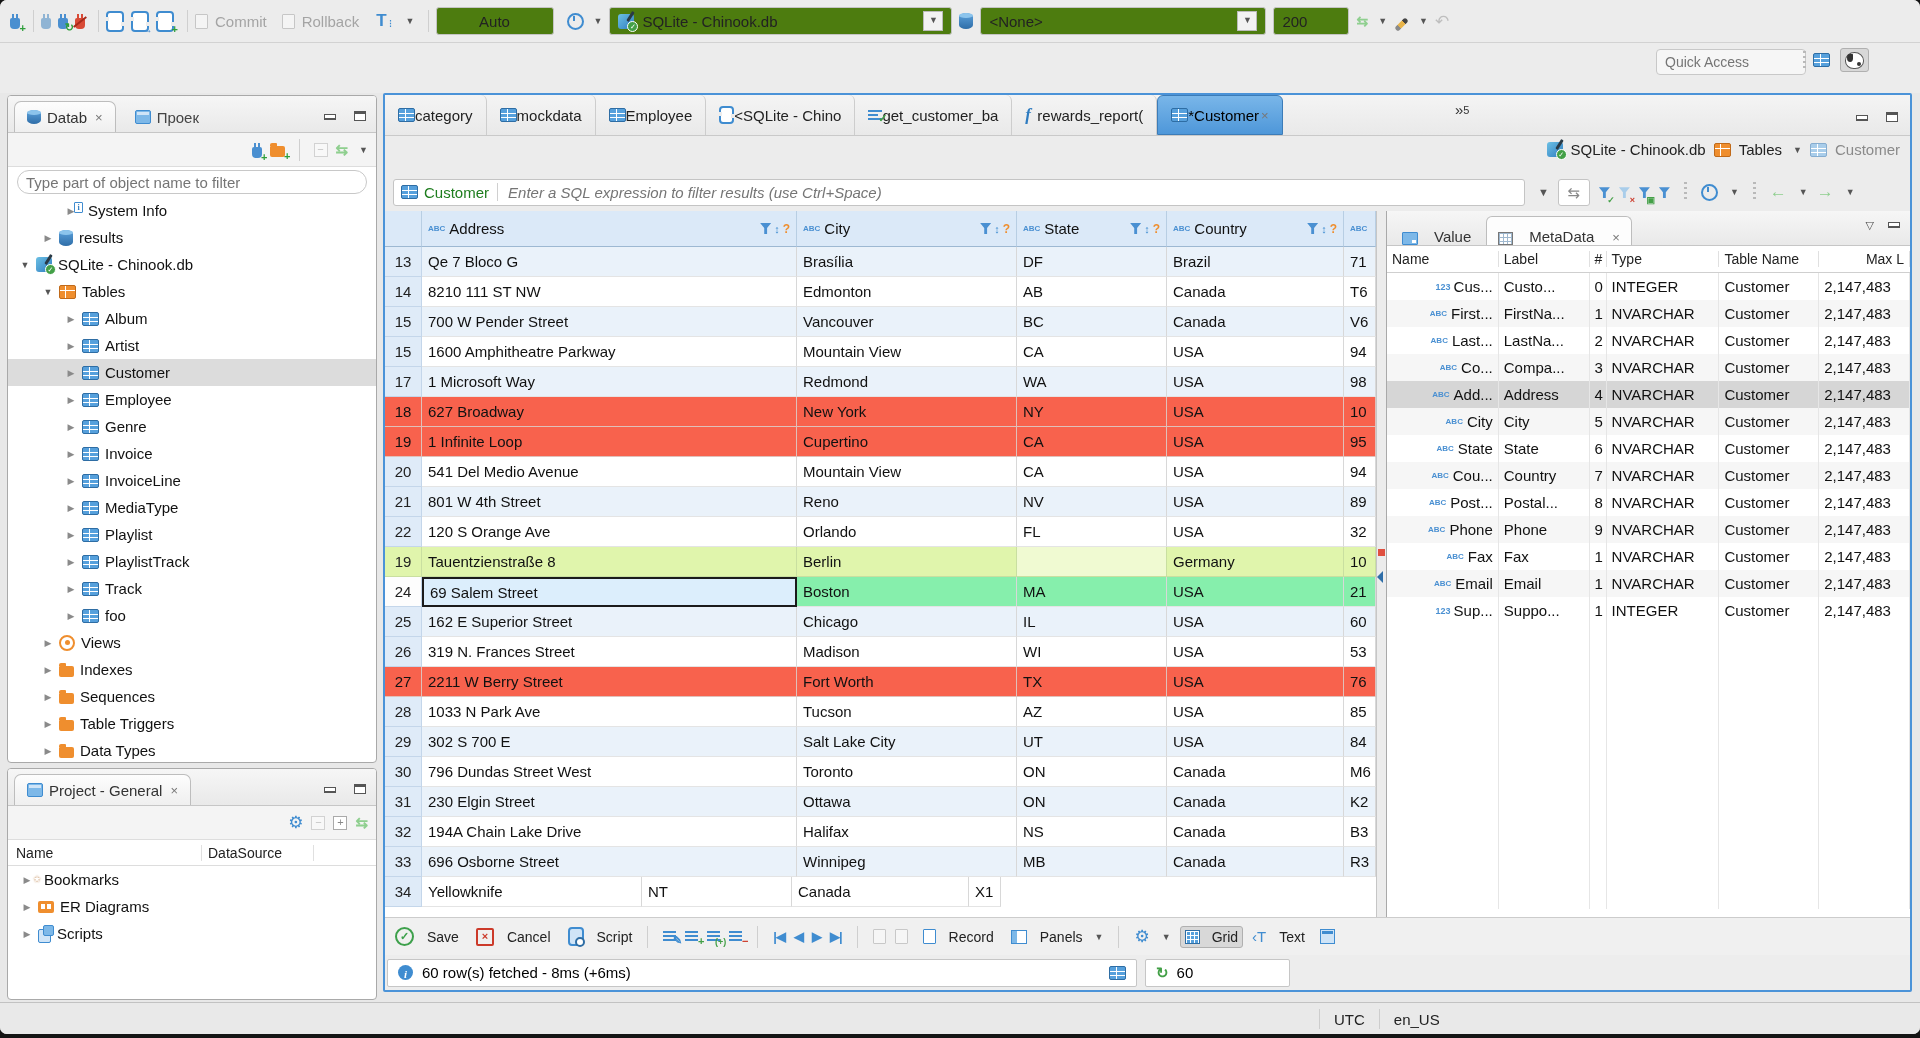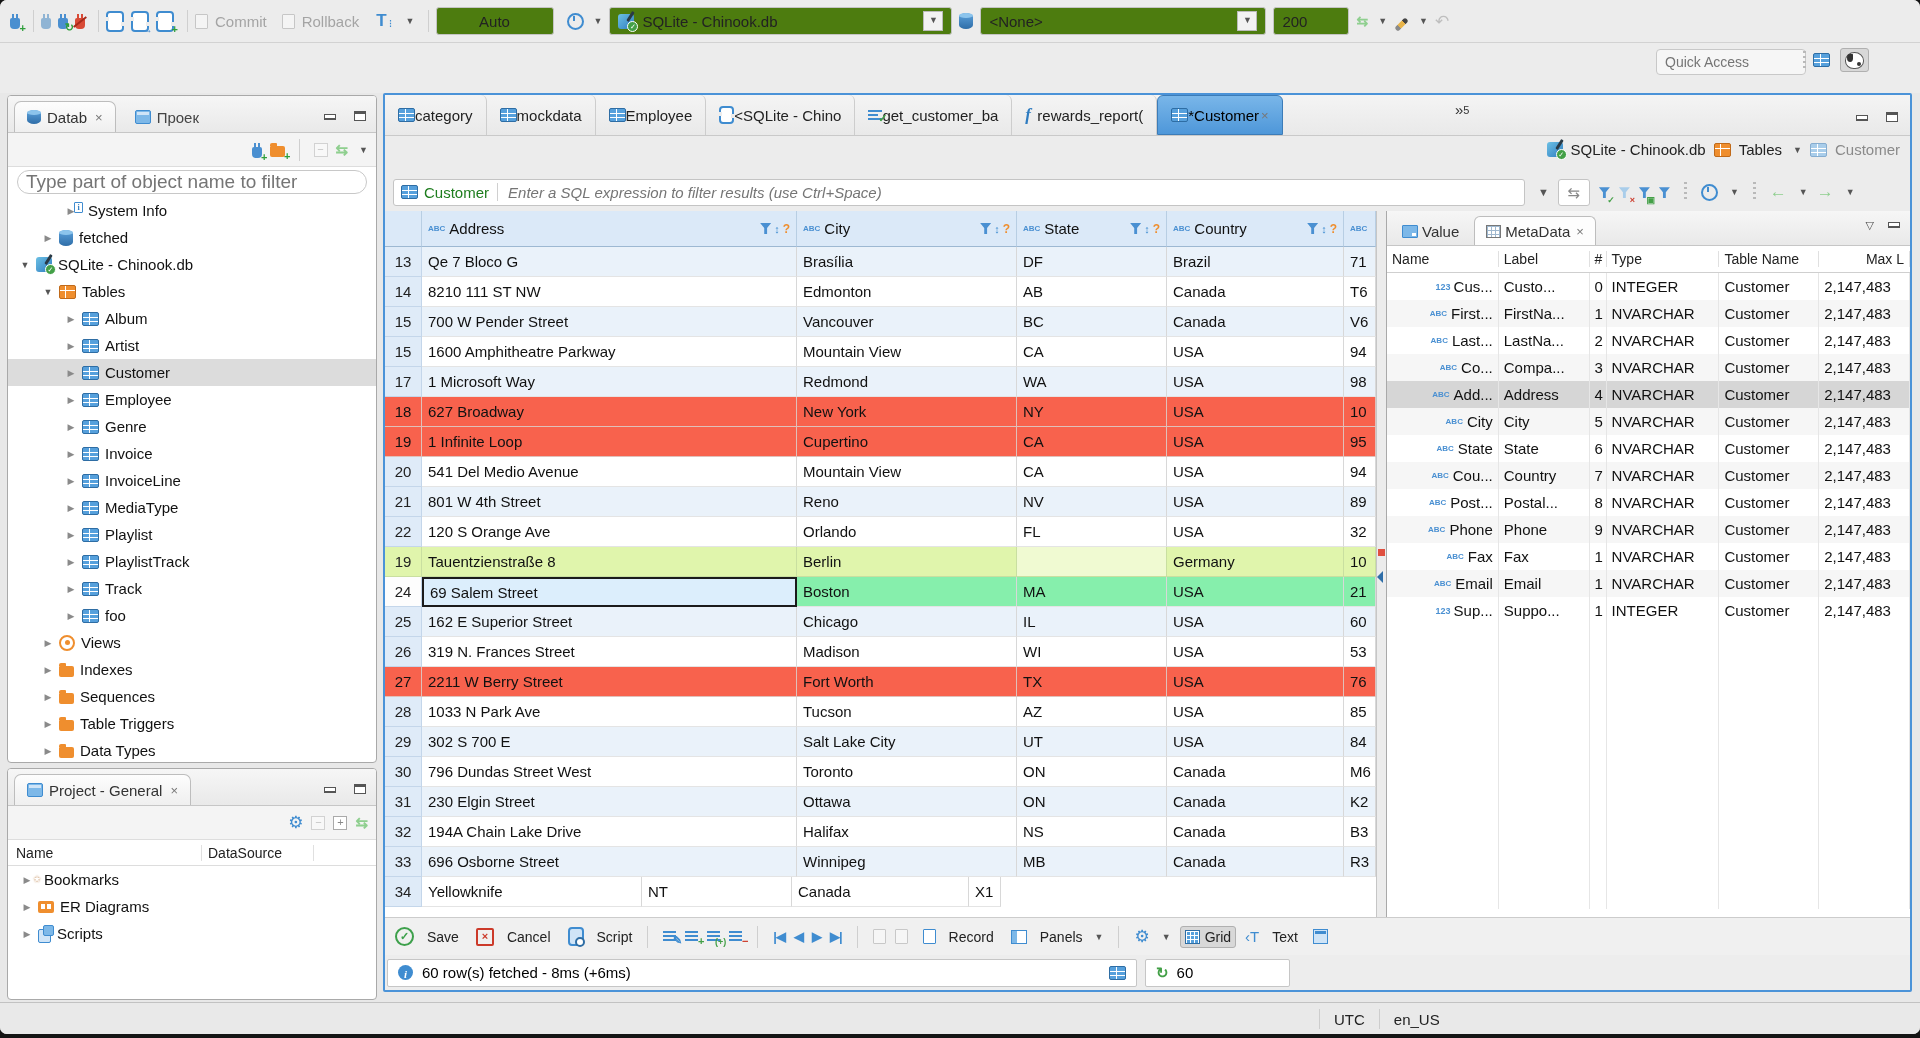--- a/index.html
+++ b/index.html
@@ -109,21 +109,21 @@
   
   .panel{position:absolute;background:#fff;border:1px solid #a9a9a9;border-radius:4px;box-sizing:border-box;overflow:hidden}
   .ptabs{height:36px;background:linear-gradient(#f6f6f6,#e9e9e9);border-bottom:1px solid #c6c6c6;display:flex;align-items:flex-end;position:relative}
   .ptab{height:30px;display:flex;align-items:center;gap:6px;padding:0 12px;font-size:15px;color:#333;
     border:1px solid #bdbdbd;border-bottom:none;border-radius:7px 7px 0 0;background:linear-gradient(#fdfdfd,#efefef);margin-left:6px}
   .ptab.inactive{background:transparent;border-color:transparent;color:#444}
   .closex{color:#777;font-size:13px;margin-left:2px}
   .pwm{position:absolute;right:10px;top:10px}
   .ptool{height:33px;display:flex;align-items:center;justify-content:flex-end;background:#f4f4f4;border-bottom:1px solid #ddd;padding-right:8px;gap:8px}
   .filterin{display:block;width:350px;height:24px;margin:3px auto;border:1px solid #c8c8c8;border-radius:12px;
-    font-size:19px;color:#999;padding:0 8px;box-sizing:border-box;font-family:"Liberation Sans",sans-serif}
+    font-size:15px;color:#999;padding:0 8px;box-sizing:border-box;font-family:"Liberation Sans",sans-serif}
   .trow{height:27px;display:flex;align-items:center;gap:6px;font-size:15px;color:#111;white-space:nowrap}
   .trow.sel{background:#dcdcdc}
   .arr{color:#8a8a8a;font-size:9px;width:10px;text-align:center}
   .arr.down{color:#555}
   .pj-cols{height:25px;display:flex;align-items:center;border-bottom:1px solid #ddd;font-size:14px;color:#222}
   .pj-cols .c1{width:185px;padding-left:8px;border-right:1px solid #e0e0e0}
   .pj-cols .c2{width:105px;padding-left:6px;border-right:1px solid #e0e0e0}
   
   .sbar{position:absolute;left:0;top:1002px;width:1920px;height:32px;background:#e9e9e9;border-top:1px solid #c2c2c2;
     display:flex;align-items:center;font-size:15px;color:#222}
@@ -174,21 +174,21 @@
   .grow.new .gc.c-state{background:#f0fad2 !important}
   .grow.selrow .gc:not(.c-num){background:#86efac}
   .grow.selrow .gc.c-num{background:#fdfdfd}
   .gc.anchor{border:2px solid #1b1b1b;background:#dceefc !important}
   .gscroll{position:absolute;left:991px;top:116px;width:10px;height:706px;background:#ececec;border-left:1px solid #c6c6c6}
   .mark-red{position:absolute;left:1px;width:7px;height:7px;background:#e05040}
   .mark-cur{position:absolute;left:-6px;width:0;height:0;border:6px solid transparent;border-right-color:#2f6ea8}
   
   .meta{position:absolute;left:1001px;top:116px;width:524px;height:706px;background:#fff;border-left:1px solid #a9a9a9;box-sizing:border-box}
   .mtabs{height:34px;background:linear-gradient(#f6f6f6,#e9e9e9);border-bottom:1px solid #c6c6c6;display:flex;align-items:flex-end;position:relative}
-  .mtab{height:28px;display:flex;align-items:center;gap:4px;padding:0 11px;font-size:15px;color:#333;margin-left:4px;
+  .mtab{height:28px;display:flex;align-items:flex-end;gap:16px;padding:0 11px;font-size:15px;color:#333;margin-left:4px;
     border-radius:6px 6px 0 0}
   .mtab.active{background:#fdfdfd;border:1px solid #bdbdbd;border-bottom:none}
   .mhdr{height:26px;display:flex;border-bottom:1px solid #cfcfcf;font-size:14px;color:#222;align-items:center;background:#fff}
   .mh{box-sizing:border-box;border-right:1px solid #e0e0e0;padding:0 5px;overflow:hidden;white-space:nowrap}
   .m-name{width:112px}.m-label{width:91px}.m-num{width:17px}.m-type{width:113px}.m-table{width:100px}.m-max{width:91px}
   .mrow{height:27px;display:flex;align-items:center;font-size:15px;color:#111}
   .mrow:nth-child(even){background:#f6f6f6}
   .mrow.sel{background:#d6d6d6}
   .mc{box-sizing:border-box;border-right:1px solid #e6e6e6;padding:0 5px;overflow:hidden;white-space:nowrap;height:100%;display:flex;align-items:center}
   .mc.m-name{justify-content:flex-end;flex-direction:row}
@@ -300,21 +300,21 @@
     <input class="filterin" placeholder="Type part of object name to filter" style="">
     <div id="nav-tree" style="height:570px;overflow:hidden">
         <div class="trow" style="padding-left: 58px;">
           <span class="arr">▶</span>
           <span class="ic ic-folder-info"></span>
           <span class="tlbl">System Info</span>
         </div>
         <div class="trow" style="padding-left: 35px;">
           <span class="arr">▶</span>
           <span class="ic ic-db"></span>
-          <span class="tlbl">fetched</span>
+          <span class="tlbl">results</span>
         </div>
         <div class="trow" style="padding-left: 12px;">
           <span class="arr down">▼</span>
           <span class="ic ic-sqlite"></span>
           <span class="tlbl">SQLite - Chinook.db</span>
         </div>
         <div class="trow" style="padding-left: 35px;">
           <span class="arr down">▼</span>
           <span class="ic ic-tableor"></span>
           <span class="tlbl">Tables</span>
@@ -951,21 +951,21 @@
       <span class="ic page grayed"></span>
       <span class="ic page grayed"></span>
       <span class="ic page blue" style="margin-left:6px"></span>
       <span class="lbl">Record</span>
       <span class="ic ic-panels" style="margin-left:8px"></span>
       <span class="lbl">Panels</span>
       <span class="dd">▼</span>
       <span class="sep"></span>
       <span class="ic gearic">⚙</span>
       <span class="dd">▼</span>
-      <span class="pressed" style="display:flex;align-items:center;gap:5px">
+      <span class="pressed" style="display:flex;align-items:center;gap:12px">
         <span class="ic ic-gridbtn"></span>
         <span>Grid</span>
       </span>
       <span style="color:#3f8cd0;font-size:15px">‹T</span>
       <span class="lbl">Text</span>
       <span class="ic ic-calc" style="margin-left:6px"></span>
     </div>
 
     <div class="statr">
       <div class="stbox" style="margin-left:2px;width:750px;padding:0 10px;gap:9px">

